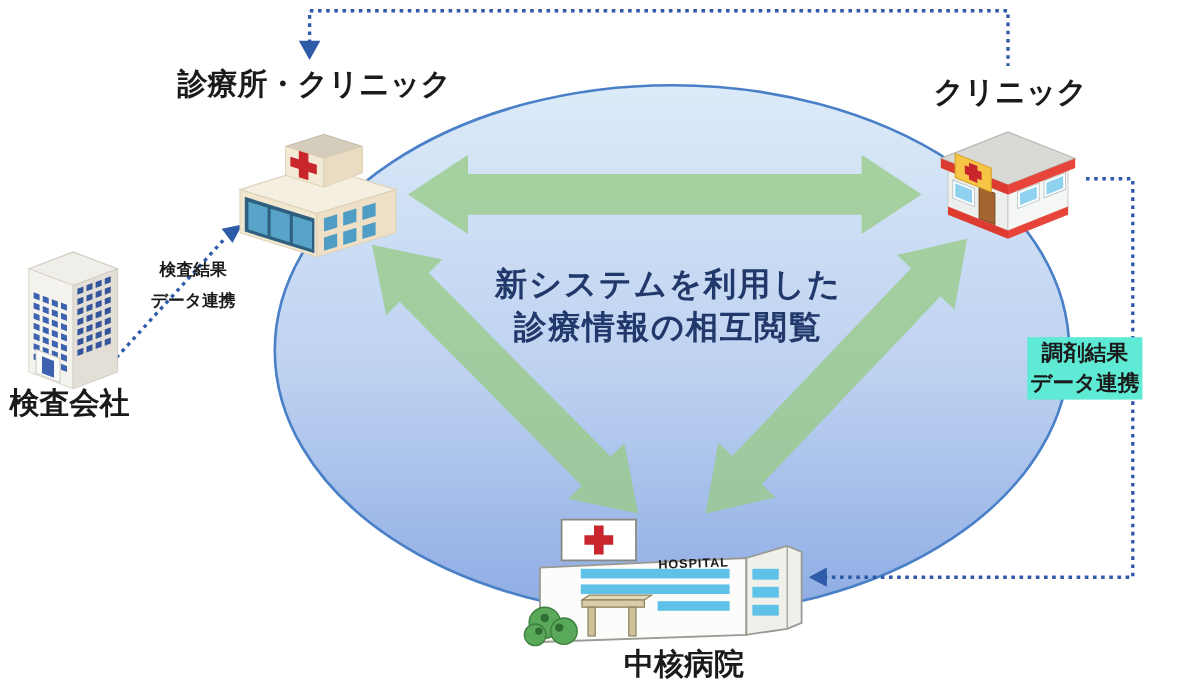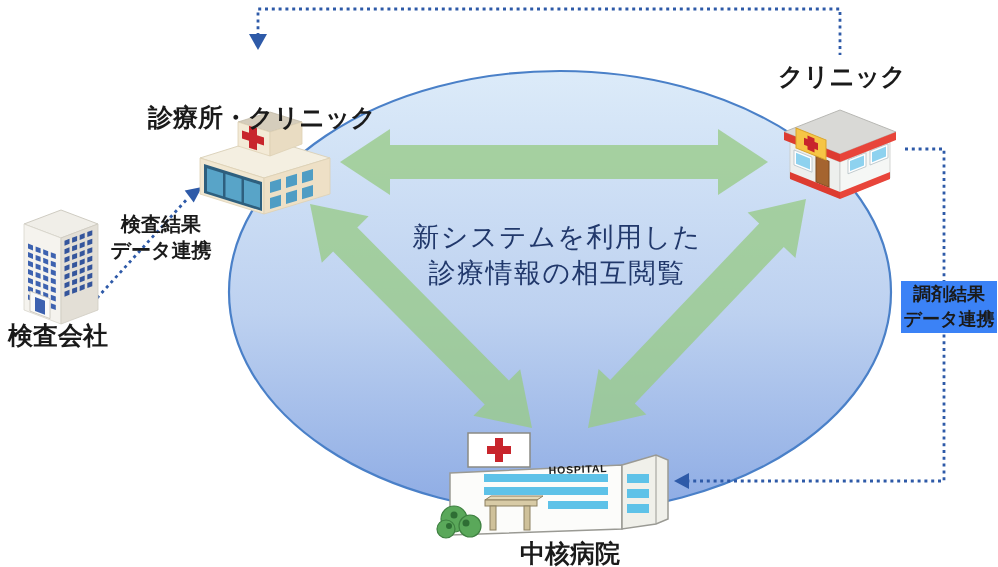--- a/index.html
+++ b/index.html
@@ -4,36 +4,36 @@
 <style>
   html,body{margin:0;padding:0;}
   body{
     width:998px;height:567px;position:relative;overflow:hidden;background:#ffffff;
     font-family:"Liberation Sans","DejaVu Sans",sans-serif;
   }
   .abs{position:absolute;}
   svg{display:block;}
   #base-svg{left:0;top:0;z-index:1;}
   #center-text{left:297px;top:219px;width:520px;z-index:2;text-align:center;
-    color:#21386b;font-weight:normal;}
+    color:#21386b;font-weight:bold;}
   #center-text .cline{font-size:27px;line-height:36px;letter-spacing:1.5px;white-space:nowrap;}
   #arrows-svg{left:0;top:0;z-index:3;pointer-events:none;}
   .building{z-index:4;}
   #lab-building{left:6px;top:198px;}
   #clinic-building{left:192px;top:92px;}
   #pharmacy-building{left:770px;top:92px;}
   #hospital-building{left:424px;top:427px;}
   .node-label{z-index:5;font-weight:bold;color:#1a1a1a;text-align:center;white-space:nowrap;}
-  #clinic-label{left:148px;top:53px;width:225px;font-size:25px;margin-top:48px;}
+  #clinic-label{left:148px;top:53px;width:225px;font-size:25px;}
   #pharmacy-label{left:778px;top:60px;width:104px;font-size:25px;}
   #hospital-label{left:500px;top:537px;width:140px;font-size:25px;}
   #lab-label{left:2px;top:319px;width:112px;font-size:25px;}
   .link-label{z-index:5;font-weight:bold;color:#1a1a1a;text-align:center;white-space:nowrap;}
-  #lab-link-label{left:106px;top:211px;width:110px;font-size:20px;line-height:26px;}
-  #pharm-link-label{left:901px;top:281px;width:96px;font-size:18px;line-height:25px;background:#3b82f6;padding:1px 0;}
+  #lab-link-label{left:106px;top:211px;width:110px;font-size:14px;line-height:26px;}
+  #pharm-link-label{left:856px;top:281px;width:96px;font-size:18px;line-height:25px;background:#5eead4;padding:1px 0;}
 </style>
 </head>
 <body>
 
 <svg id="base-svg" class="abs" width="998" height="567" viewBox="0 0 998 567">
   <defs>
     <linearGradient id="egrad" x1="0" y1="0" x2="0" y2="1">
       <stop offset="0" stop-color="#dcebf9"></stop>
       <stop offset="0.55" stop-color="#bdd1f0"></stop>
       <stop offset="1" stop-color="#8dabe4"></stop>

